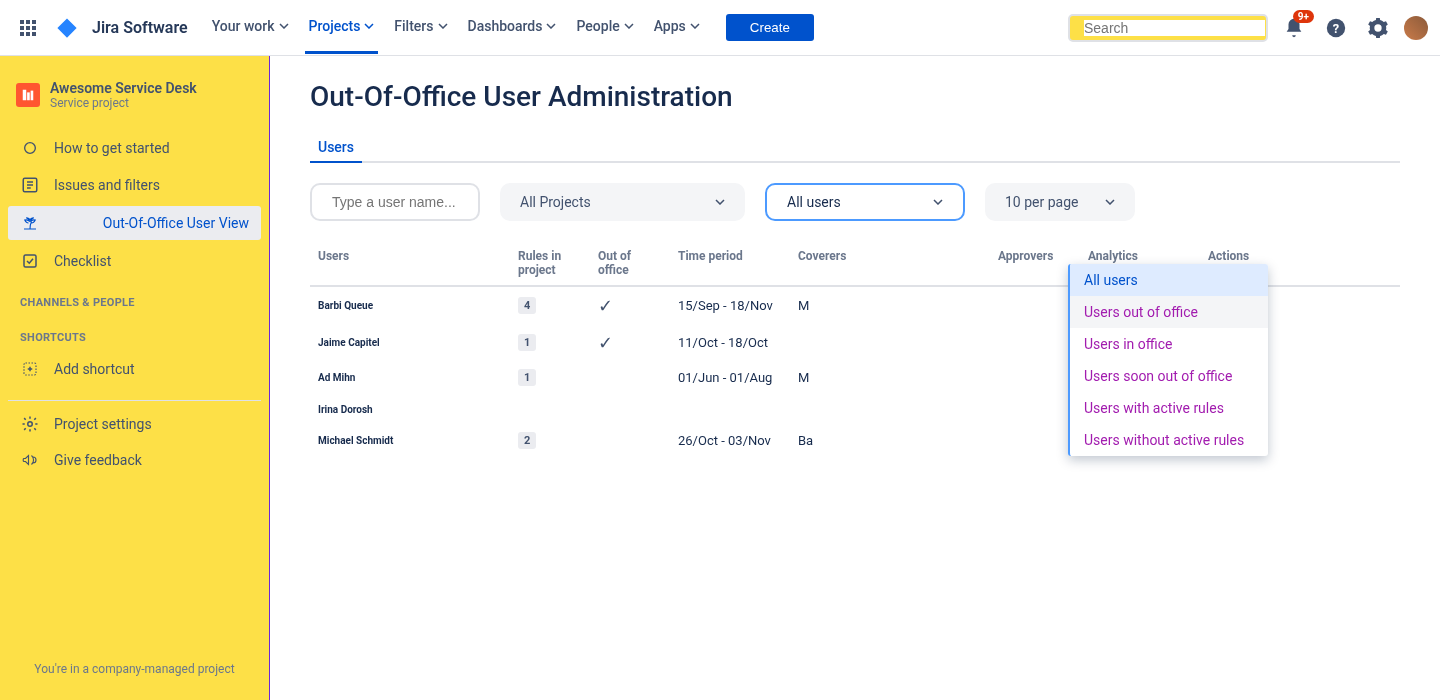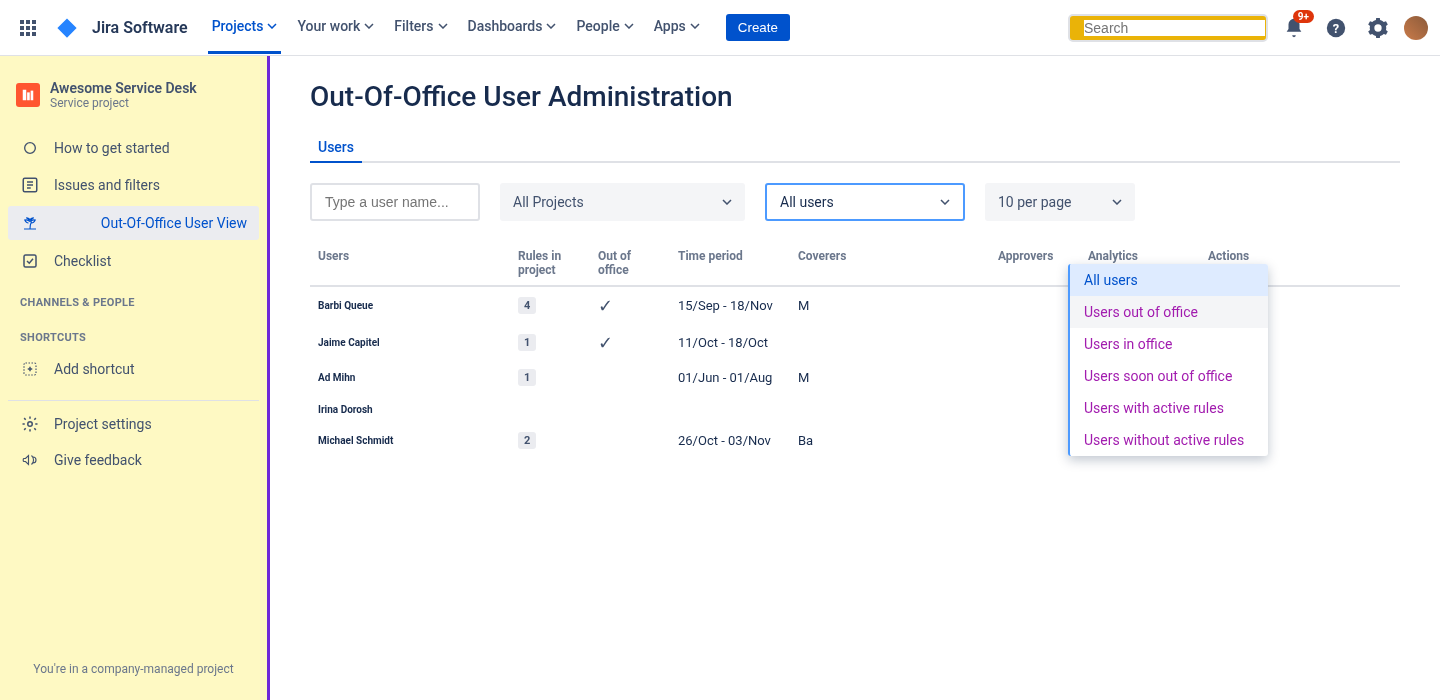--- a/index.html
+++ b/index.html
@@ -64,35 +64,35 @@
       left: 4px;
       right: 4px;
       height: 3px;
       background: #0052CC;
     }
     .chevron { width: 10px; height: 6px; }
     .create-btn {
       background: #0052CC;
       color: #fff;
       border: none;
-      padding: 6px 12px;
+      padding: 6px 24px;
       border-radius: 3px;
       font-weight: 500;
       margin-left: 14px;
       cursor: pointer;
     }
     .topnav-right { margin-left: auto; display: flex; align-items: center; gap: 10px; }
     .search-box {
       display: flex;
       align-items: center;
       border: 2px solid #dfe1e6;
       border-radius: 5px;
       padding: 4px 8px;
       width: 200px;
-      background: #eab308;
+      background: #fde047;
     }
     .search-box svg { margin-right: 6px; }
     .search-box input { border: none; outline: none; font-size: 14px; flex: 1; }
     .icon-btn {
       width: 32px; height: 32px;
       display: flex; align-items: center; justify-content: center;
       cursor: pointer;
       position: relative;
       color: #42526E;
     }
@@ -112,25 +112,25 @@
       background: linear-gradient(45deg, #c97b4a, #8b5a3a);
       cursor: pointer;
     }
 
     
     .layout { display: flex; height: calc(700px - 56px); }
 
     
     .sidebar {
       width: 270px;
-      border-right: 3px solid #6d28d9;
+      border-right: 1px solid #6d28d9;
       padding: 20px 8px 8px 8px;
       display: flex;
       flex-direction: column;
-      background: #fef9c3;
+      background: #fde047;
     }
     .project-header {
       display: flex;
       align-items: center;
       gap: 10px;
       padding: 4px 8px 20px 8px;
     }
     .project-icon {
       width: 24px; height: 24px;
       background: #FF5630;
@@ -191,24 +191,24 @@
       content: '';
       position: absolute;
       left: 0; right: 0; bottom: -2px;
       height: 2px;
       background: #0052CC;
     }
 
     .filters { display: flex; gap: 20px; margin: 20px 0; }
     .filter-input, .filter-select {
       height: 38px;
-      border-radius: 3px;
-      display: flex;
-      align-items: center;
-      padding: 0 13px;
+      border-radius: 10px;
+      display: flex;
+      align-items: center;
+      padding: 0 20px;
       font-size: 14px;
     }
     .filter-input {
       border: 2px solid #dfe1e6;
       width: 170px;
     }
     .filter-input input { border: none; outline: none; width: 100%; font-size: 14px; }
     .filter-select {
       background: #F4F5F7;
       justify-content: space-between;
@@ -299,28 +299,28 @@
       <span></span>
       <span></span>
   </div>
   <div class="logo">
     <svg class="logo-mark" viewBox="0 0 32 32">
         <path fill="#2684FF" d="M16 2 L30 16 L16 30 L2 16 Z M16 8 L24 16 L16 24 L8 16 Z"></path>
       </svg>
     <span class="logo-text">Jira Software</span>
   </div>
   <div class="nav-items">
+    <div class="nav-item">
+      <span>Your work</span>
+      <svg class="chevron" viewBox="0 0 10 6">
+          <path d="M1 1l4 4 4-4" stroke="currentColor" stroke-width="1.5" fill="none"></path>
+        </svg>
+    </div>
     <div class="nav-item active">
       <span>Projects</span>
-      <svg class="chevron" viewBox="0 0 10 6">
-          <path d="M1 1l4 4 4-4" stroke="currentColor" stroke-width="1.5" fill="none"></path>
-        </svg>
-    </div>
-    <div class="nav-item">
-      <span>Your work</span>
       <svg class="chevron" viewBox="0 0 10 6">
           <path d="M1 1l4 4 4-4" stroke="currentColor" stroke-width="1.5" fill="none"></path>
         </svg>
     </div>
     <div class="nav-item">
       <span>Filters</span>
       <svg class="chevron" viewBox="0 0 10 6">
           <path d="M1 1l4 4 4-4" stroke="currentColor" stroke-width="1.5" fill="none"></path>
         </svg>
     </div>

